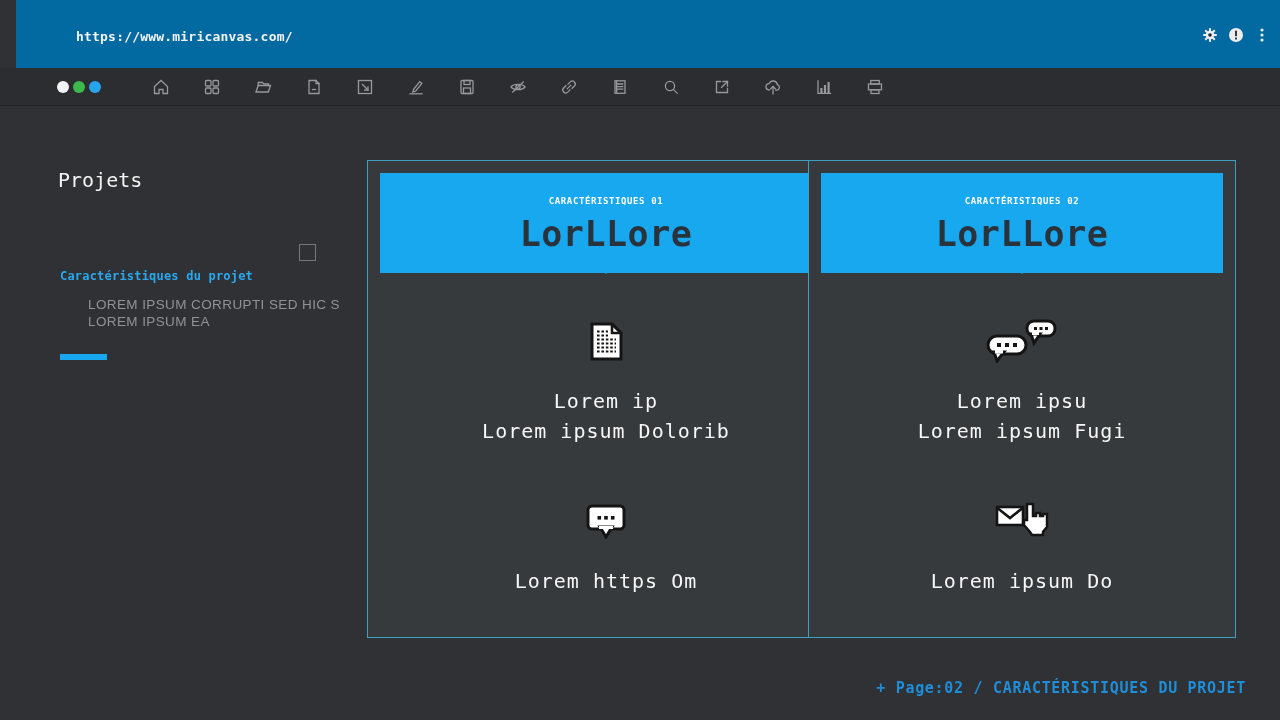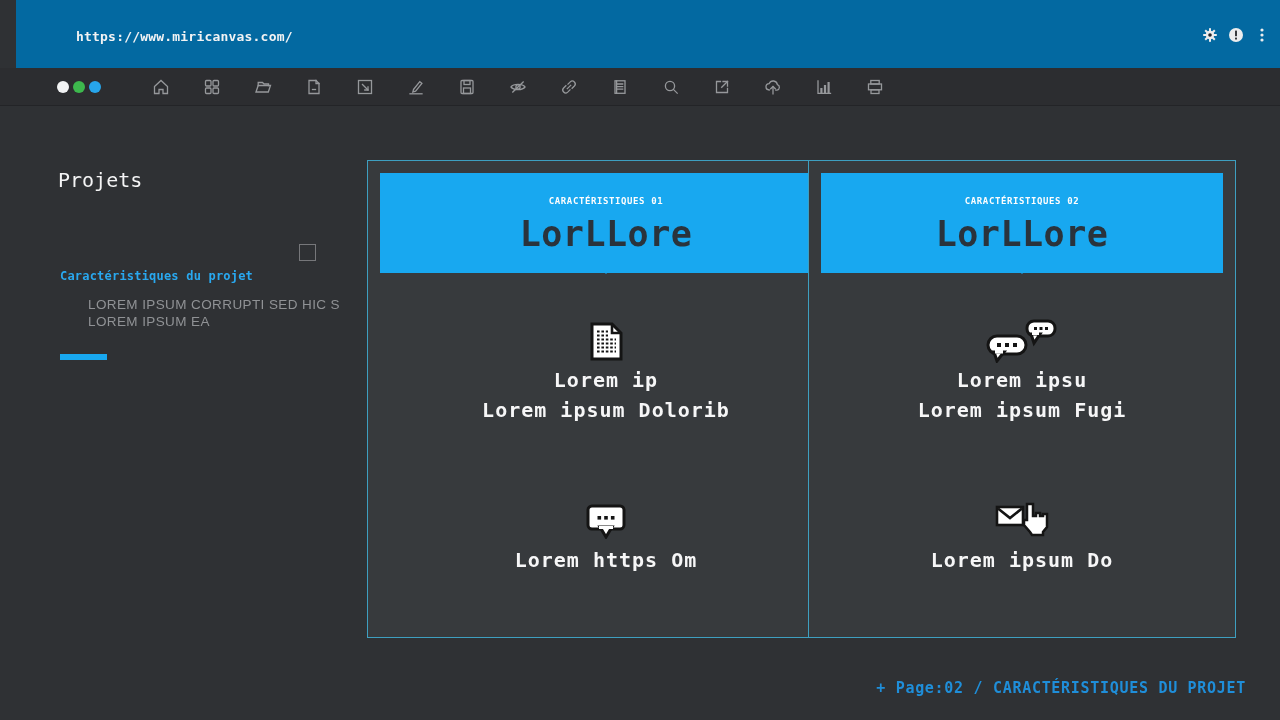--- a/index.html
+++ b/index.html
@@ -38,21 +38,21 @@
   .card-1{left:367px;}
   .card-2{left:808px;width:428px;}
   .card-header{position:absolute;left:12px;right:12px;top:12px;height:100px;background:var(--accent);display:flex;flex-direction:column;align-items:center;padding-top:23px;}
   .card-tag{font-size:9px;font-weight:bold;color:#FDFDFD;letter-spacing:.6px;}
   .card-title{margin-top:8px;font-size:35px;font-weight:bold;color:var(--header-title);letter-spacing:.5px;}
   .card-tail{position:absolute;left:50%;top:100px;margin-left:-13px;width:0;height:0;border-left:13px solid transparent;border-right:13px solid transparent;border-top:13px solid var(--accent);}
   .feature{position:absolute;left:0;right:0;text-align:center;}
   .feature-a{top:156px;}
   .feature-b{top:336px;}
   .feature-icon{height:48px;display:flex;align-items:center;justify-content:center;cursor:pointer;}
-  .feature-text{margin-top:0;font-size:20px;font-weight:bold;color:#F6F6F7;line-height:30px;letter-spacing:1px;cursor:default;}
+  .feature-text{margin-top:21px;font-size:20px;font-weight:normal;color:#F6F6F7;line-height:30px;letter-spacing:1px;cursor:default;}
 
   
   .page-indicator{position:absolute;right:34px;top:679px;font-size:15px;font-weight:bold;color:var(--footer-blue);letter-spacing:.7px;cursor:pointer;}
 </style>
 </head>
 <body>
 
 <header class="topbar">
   <span class="url">https://www.miricanvas.com/</span>
   <div class="topbar-actions">

